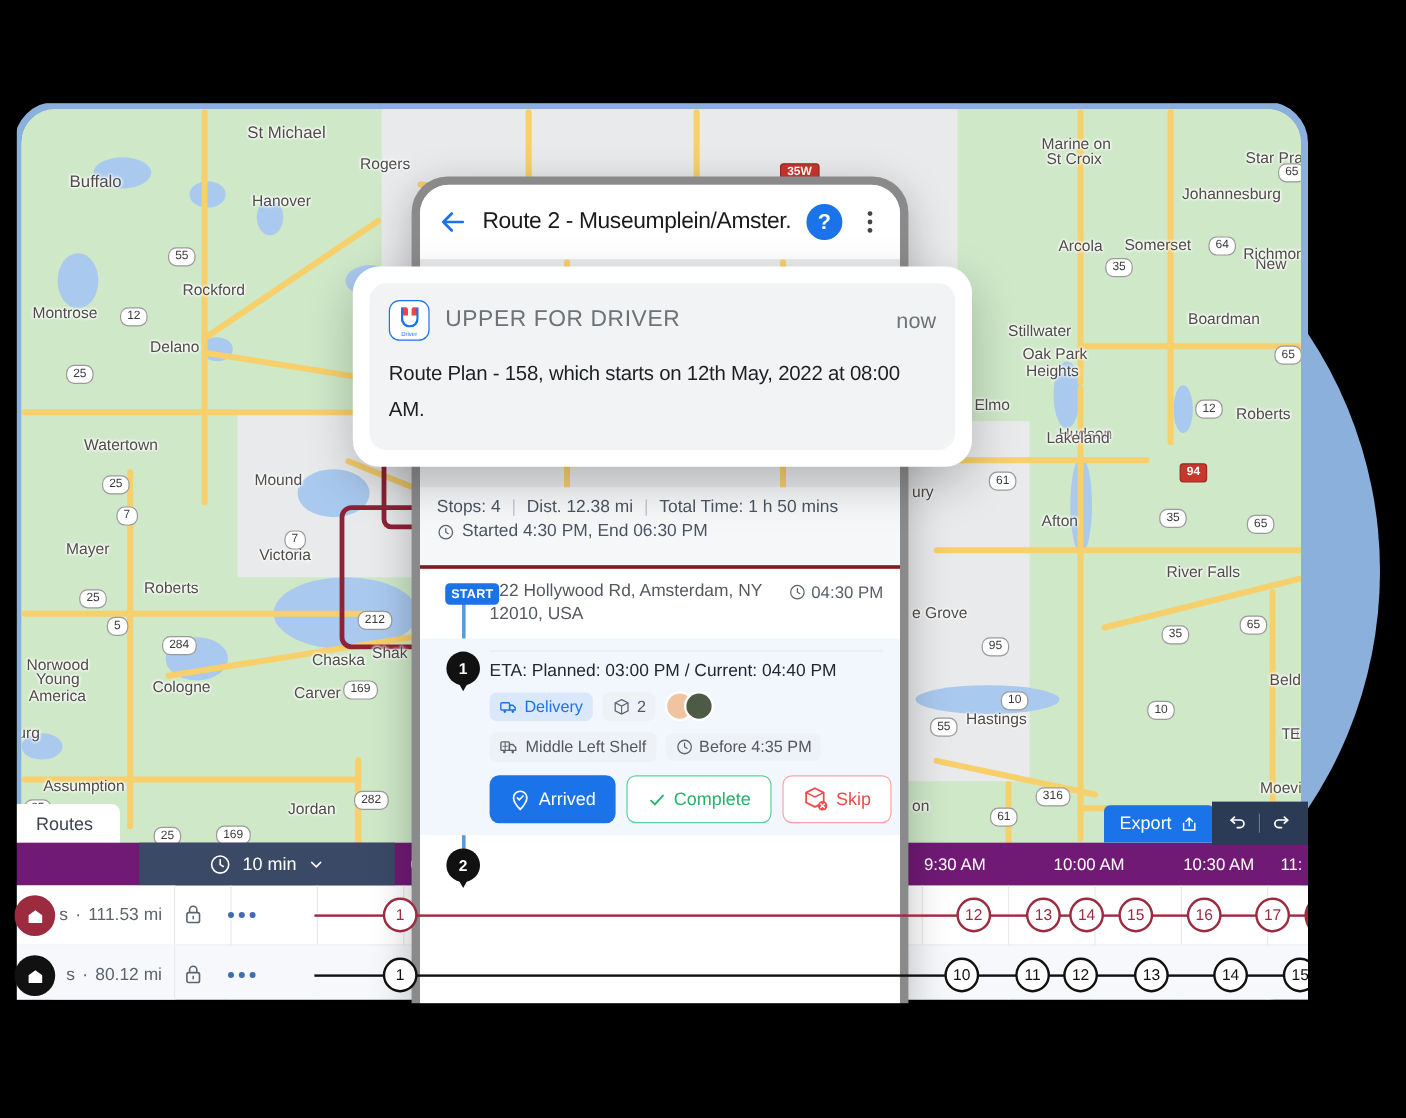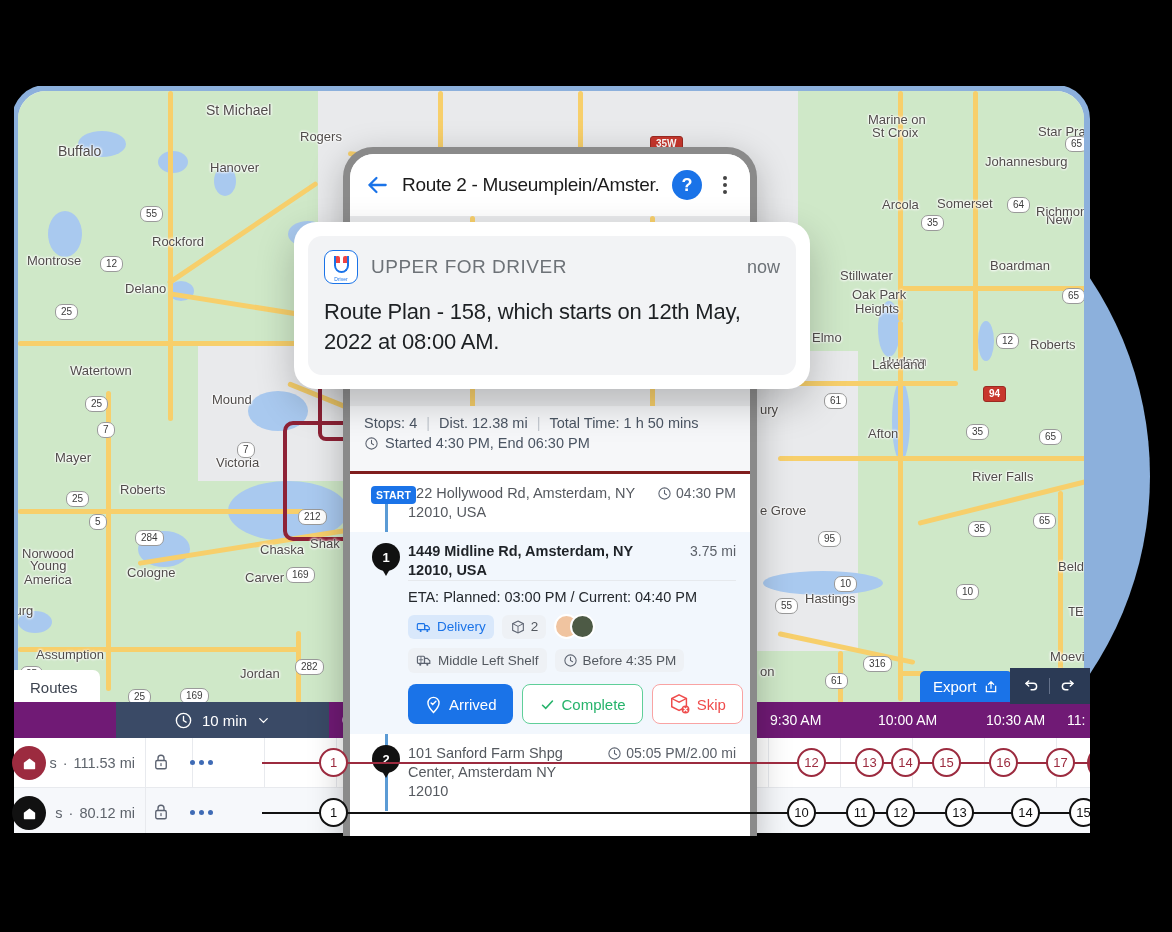--- a/index.html
+++ b/index.html
@@ -96,21 +96,21 @@
   .btn-complete{ background:#fff; color:#26b36b; border:1.6px solid #5fcf99; }
   .btn-skip{ background:#fff; color:#ef4b4b; border:1.6px solid #f9a3a3; }
 
   
   .toast{ position:absolute; left:294px; top:222px; width:516px; background:#fff;
      border-radius:22px; padding:14px; box-shadow:0 14px 38px rgba(0,0,0,.22); }
   .toast-inner{ background:#f2f3f5; border-radius:14px; padding:14px 16px 18px; }
   .toast-head{ display:flex; align-items:center; gap:13px; }
   .toast-app{ flex:1; font-size:19px; color:#6d7277; letter-spacing:.5px; }
   .toast-now{ font-size:18px; color:#6d7277; }
-  .toast-body{ font-size:22px; color:#1d2023; line-height:30px; margin-top:13px;
+  .toast-body{ font-size:17px; color:#1d2023; line-height:30px; margin-top:13px;
      letter-spacing:-.2px; }
   .app-icon{ width:34px;height:34px;border-radius:9px;background:#fff;
      border:1.6px solid #1a73e8; position:relative; flex:0 0 34px; }
   .app-icon .u{ position:absolute; left:9px; top:5px; width:15px; height:17px;
      border:2px solid #1a73e8; border-top:none; border-radius:0 0 8px 8px; }
   .app-icon .d1{ position:absolute; left:10px; top:5px; width:5px;height:7px;
      background:#ef4444; border-radius:2px 2px 0 0;}
   .app-icon .d2{ position:absolute; left:18px; top:5px; width:5px;height:7px;
      background:#ef4444; border-radius:2px 2px 0 0;}
   .app-icon .lbl{ position:absolute; bottom:1px; left:0; right:0; text-align:center;
@@ -540,26 +540,20 @@
                 <circle cx="12" cy="12" r="9" fill="none" stroke="#5c6370" stroke-width="1.7"></circle>
                 <path d="M12 7v5l3.3 2" fill="none" stroke="#5c6370" stroke-width="1.7" stroke-linecap="round"></path>
               </svg>
               <span>04:30 PM</span>
             </div>
           </div>
         </div>
 
         <div class="stop active">
           <div class="pin">1</div>
-          <div class="stop-head">
-            <div class="addr bold">1449 Midline Rd, Amsterdam, NY 12010, USA</div>
-            <div class="meta">
-              <span>3.75 mi</span>
-            </div>
-          </div>
           <div class="eta">ETA: Planned: 03:00 PM / Current: 04:40 PM</div>
 
           <div class="chips">
             <div class="chip blue">
               <svg width="16" height="16" viewBox="0 0 24 24">
                 <rect x="2" y="7" width="11" height="9" rx="1.5" fill="none" stroke="#1a73e8" stroke-width="1.7"></rect>
                 <path d="M13 10h4l3 3v3h-7z" fill="none" stroke="#1a73e8" stroke-width="1.7"></path>
                 <circle cx="7" cy="18" r="1.6" fill="#1a73e8"></circle>
                   <circle cx="17" cy="18" r="1.6" fill="#1a73e8"></circle>
               </svg>
@@ -620,30 +614,20 @@
                 <path d="M16.4 16.4l3.2 3.2m0-3.2l-3.2 3.2" stroke="#fff" stroke-width="1.4" stroke-linecap="round"></path>
               </svg>
               <span>Skip</span>
             </div>
 
           </div>
         </div>
 
         <div class="stop">
           <div class="pin">2</div>
-          <div class="stop-head">
-            <div class="addr">101 Sanford Farm Shpg Center, Amsterdam NY 12010</div>
-            <div class="meta">
-              <svg width="15" height="15" viewBox="0 0 24 24">
-                <circle cx="12" cy="12" r="9" fill="none" stroke="#5c6370" stroke-width="1.7"></circle>
-                <path d="M12 7v5l3.3 2" fill="none" stroke="#5c6370" stroke-width="1.7" stroke-linecap="round"></path>
-              </svg>
-              <span>05:05 PM/2.00 mi</span>
-            </div>
-          </div>
 
         </div>
       </div>
 
     </div>
   </div>
 
   <div class="toast">
     <div class="toast-inner">
       <div class="toast-head">

